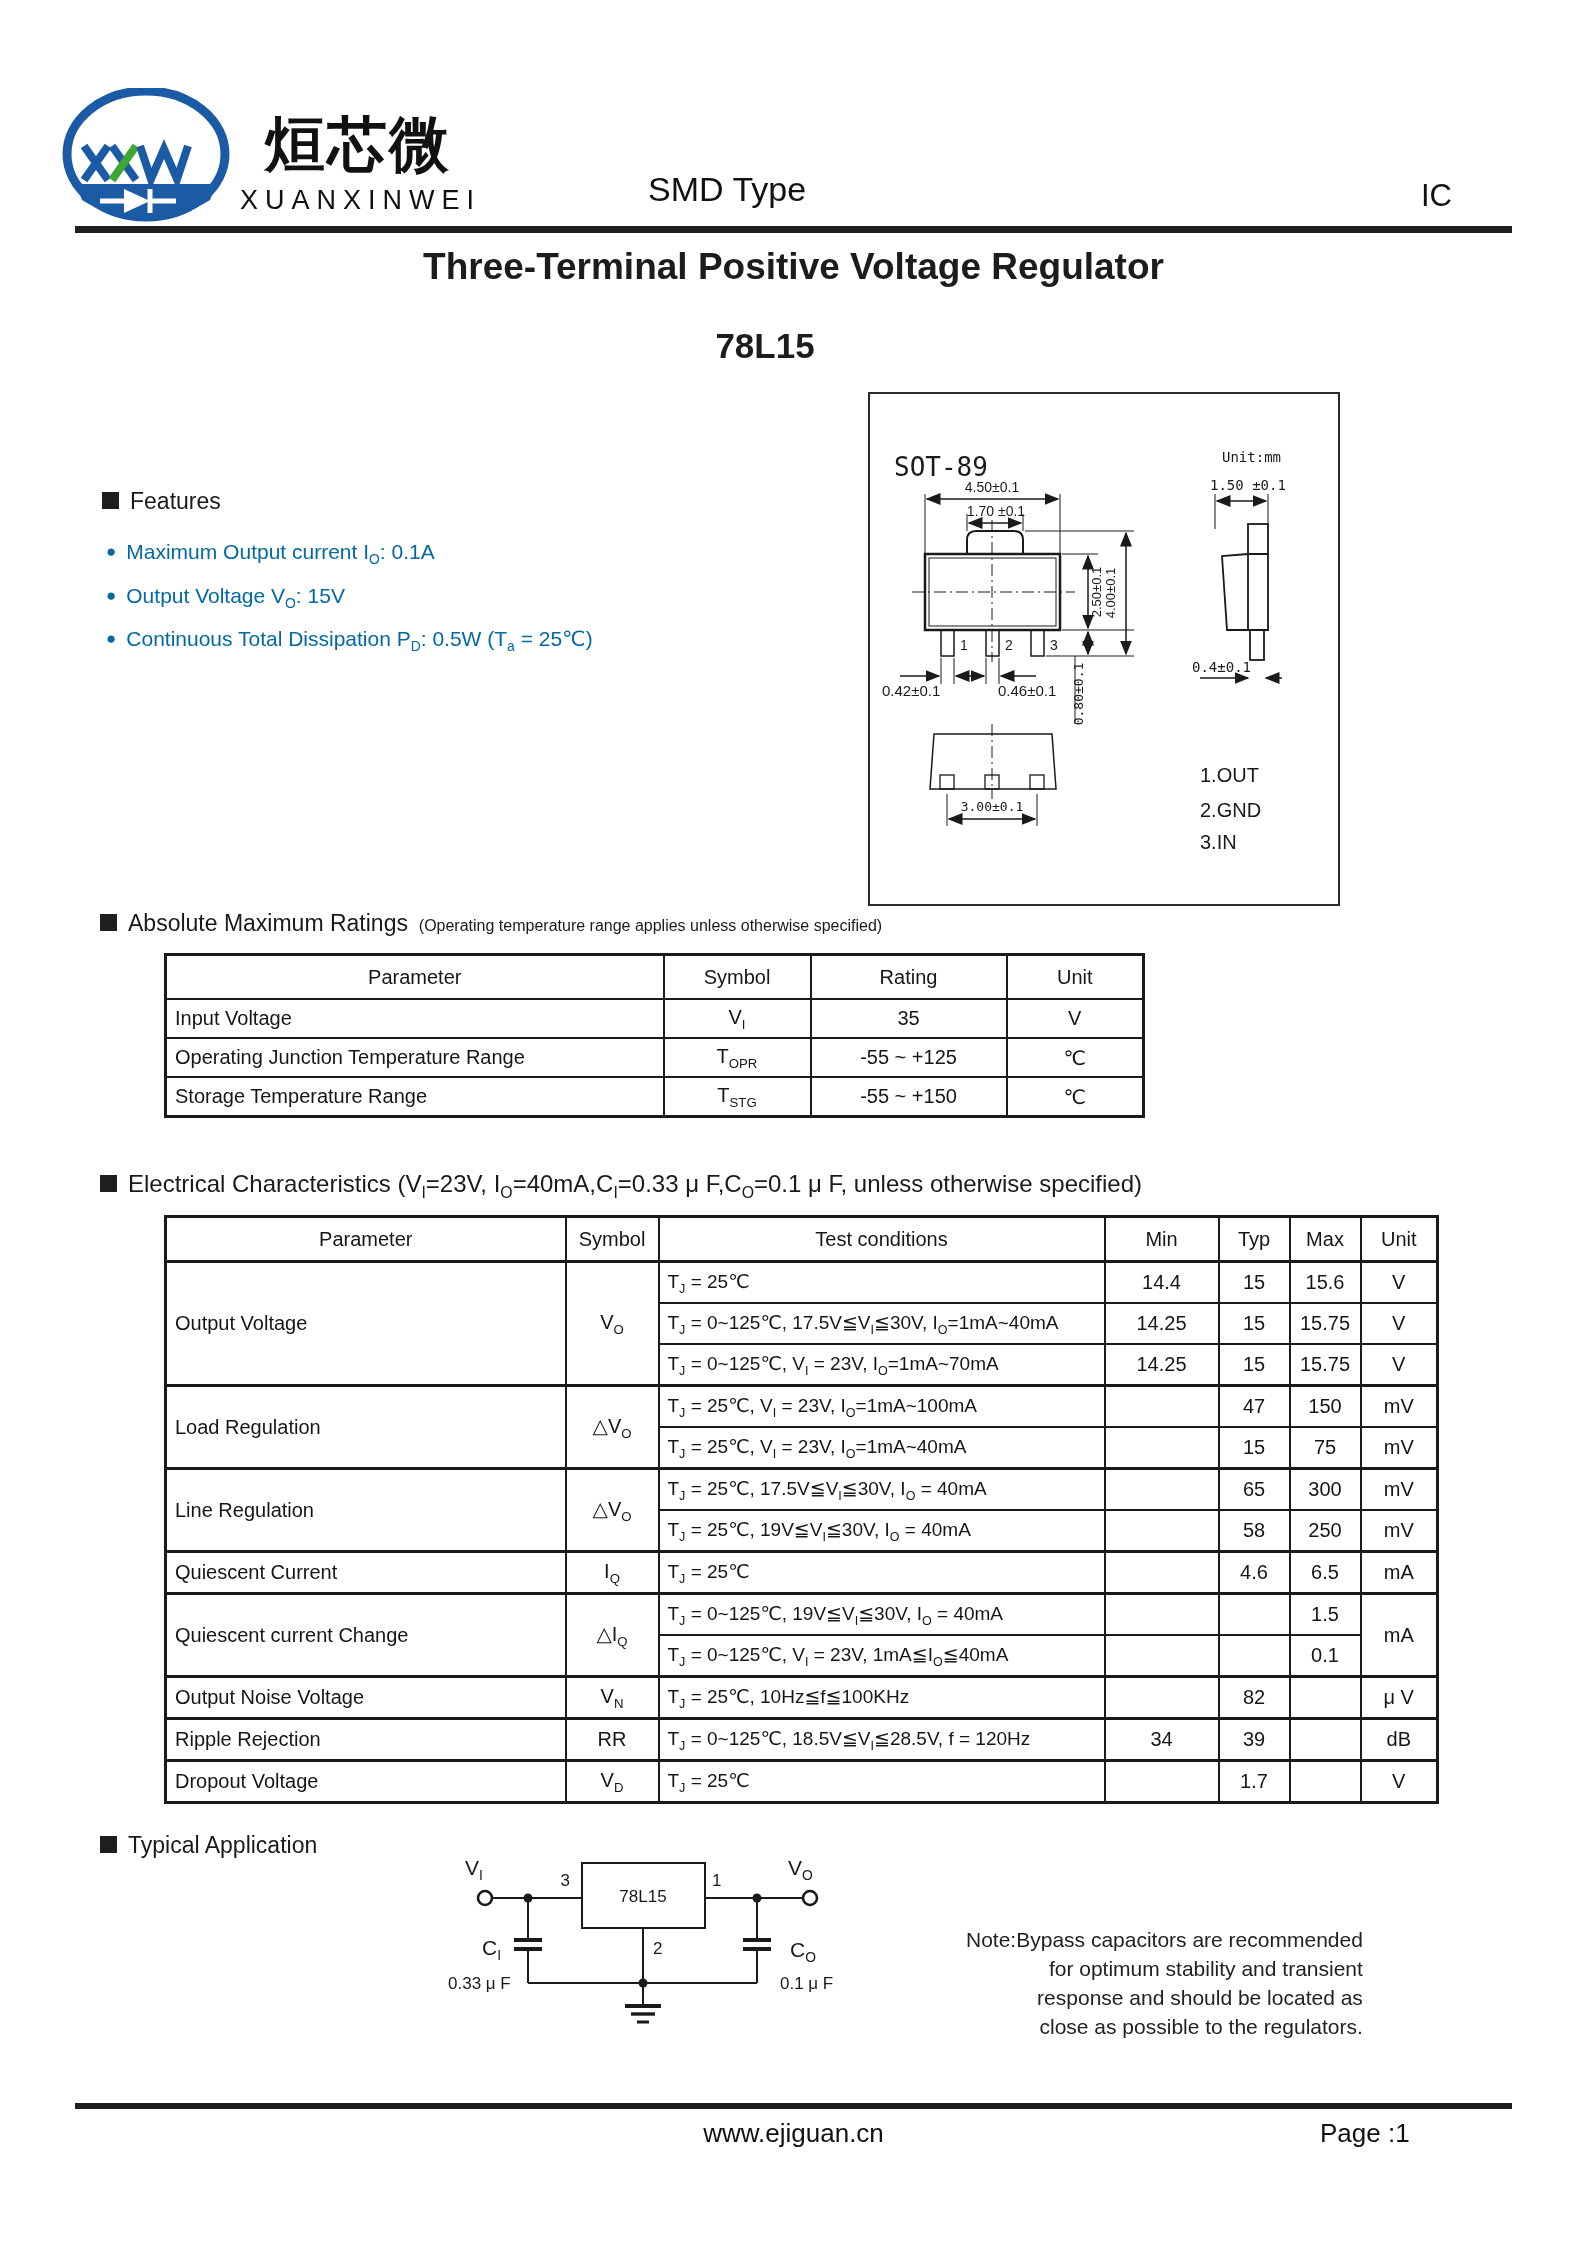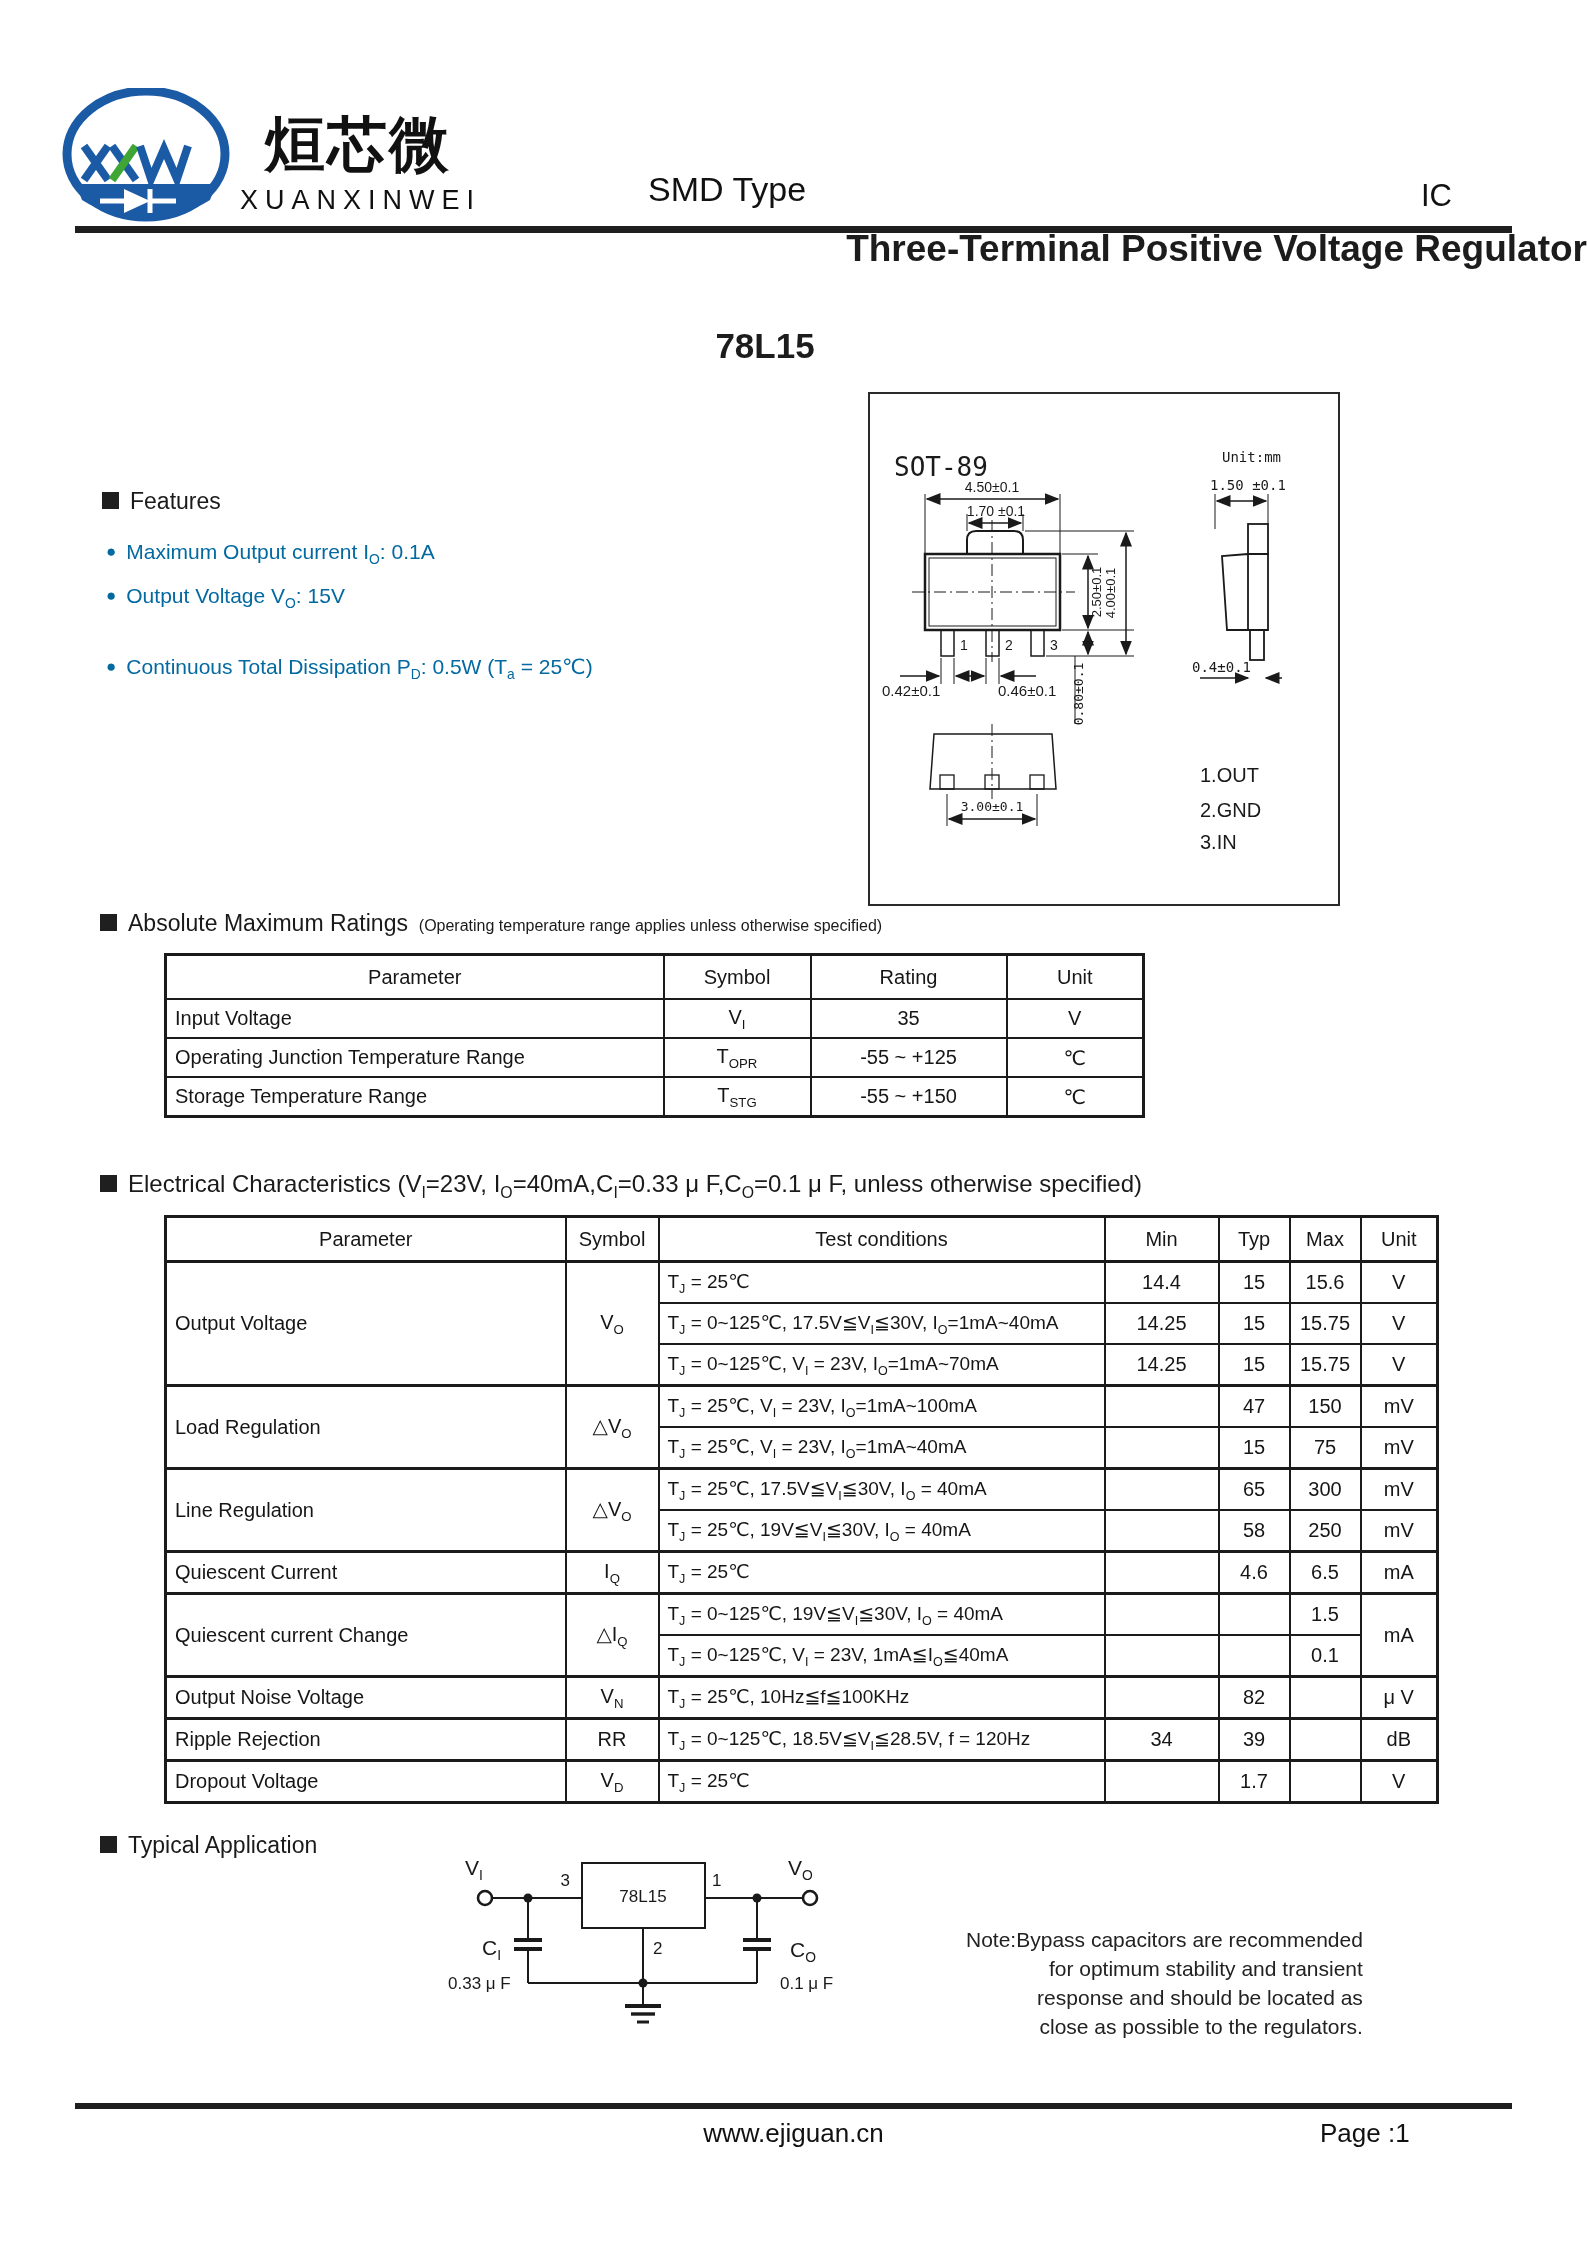--- a/index.html
+++ b/index.html
@@ -69,33 +69,33 @@
     <line x1="40" y1="113" x2="64" y2="113" stroke="#ffffff" stroke-width="5"></line>
     <line x1="90" y1="113" x2="116" y2="113" stroke="#ffffff" stroke-width="5"></line>
   </svg>
 </div>
 <div class="abs cjk" style="left:238px;top:105px;margin-left:27px;">烜芯微</div>
 <div class="abs latin" style="left:240px;top:185px;">XUANXINWEI</div>
 <div class="abs smd" style="left:648px;top:170px;">SMD Type</div>
 <div class="abs ic" style="left:1421px;top:178px;">IC</div>
 <div class="abs rule" style="left:75px;top:226px;width:1437px;height:7px;"></div>
 
-<div class="abs doc-title" style="left:0;top:228px;width:1587px;text-align:right;">Three-Terminal Positive Voltage Regulator</div>
+<div class="abs doc-title" style="left:0;top:246px;width:1587px;">Three-Terminal Positive Voltage Regulator</div>
 <div class="abs part-no" style="left:0;top:326px;width:1530px;">78L15</div>
 
 <div class="abs sec" style="left:102px;top:488px;">
   <span class="sq"></span><span>Features</span>
 </div>
 <div class="abs feat-item" style="left:106px;top:540px;">
   <span class="dot">●</span><span>Maximum Output current I<sub>O</sub>: 0.1A</span>
 </div>
 <div class="abs feat-item" style="left:106px;top:584px;">
   <span class="dot">●</span><span>Output Voltage V<sub>O</sub>: 15V</span>
 </div>
-<div class="abs feat-item" style="left:106px;top:627px;margin-top:28px;">
+<div class="abs feat-item" style="left:106px;top:627px;">
   <span class="dot">●</span><span>Continuous Total Dissipation P<sub>D</sub>: 0.5W (T<sub>a</sub> = 25℃)</span>
 </div>
 
 <div class="abs pkg-box" style="left:868px;top:392px;width:468px;height:510px;">
   <svg width="466" height="508" viewBox="0 0 466 508">
     <defs>
       <marker id="ae" markerWidth="10" markerHeight="8" refX="9" refY="4" orient="auto">
           <polygon points="0,0 10,4 0,8" fill="#1a1a1a"></polygon>
         </marker>
       <marker id="ab" markerWidth="10" markerHeight="8" refX="1" refY="4" orient="auto">

